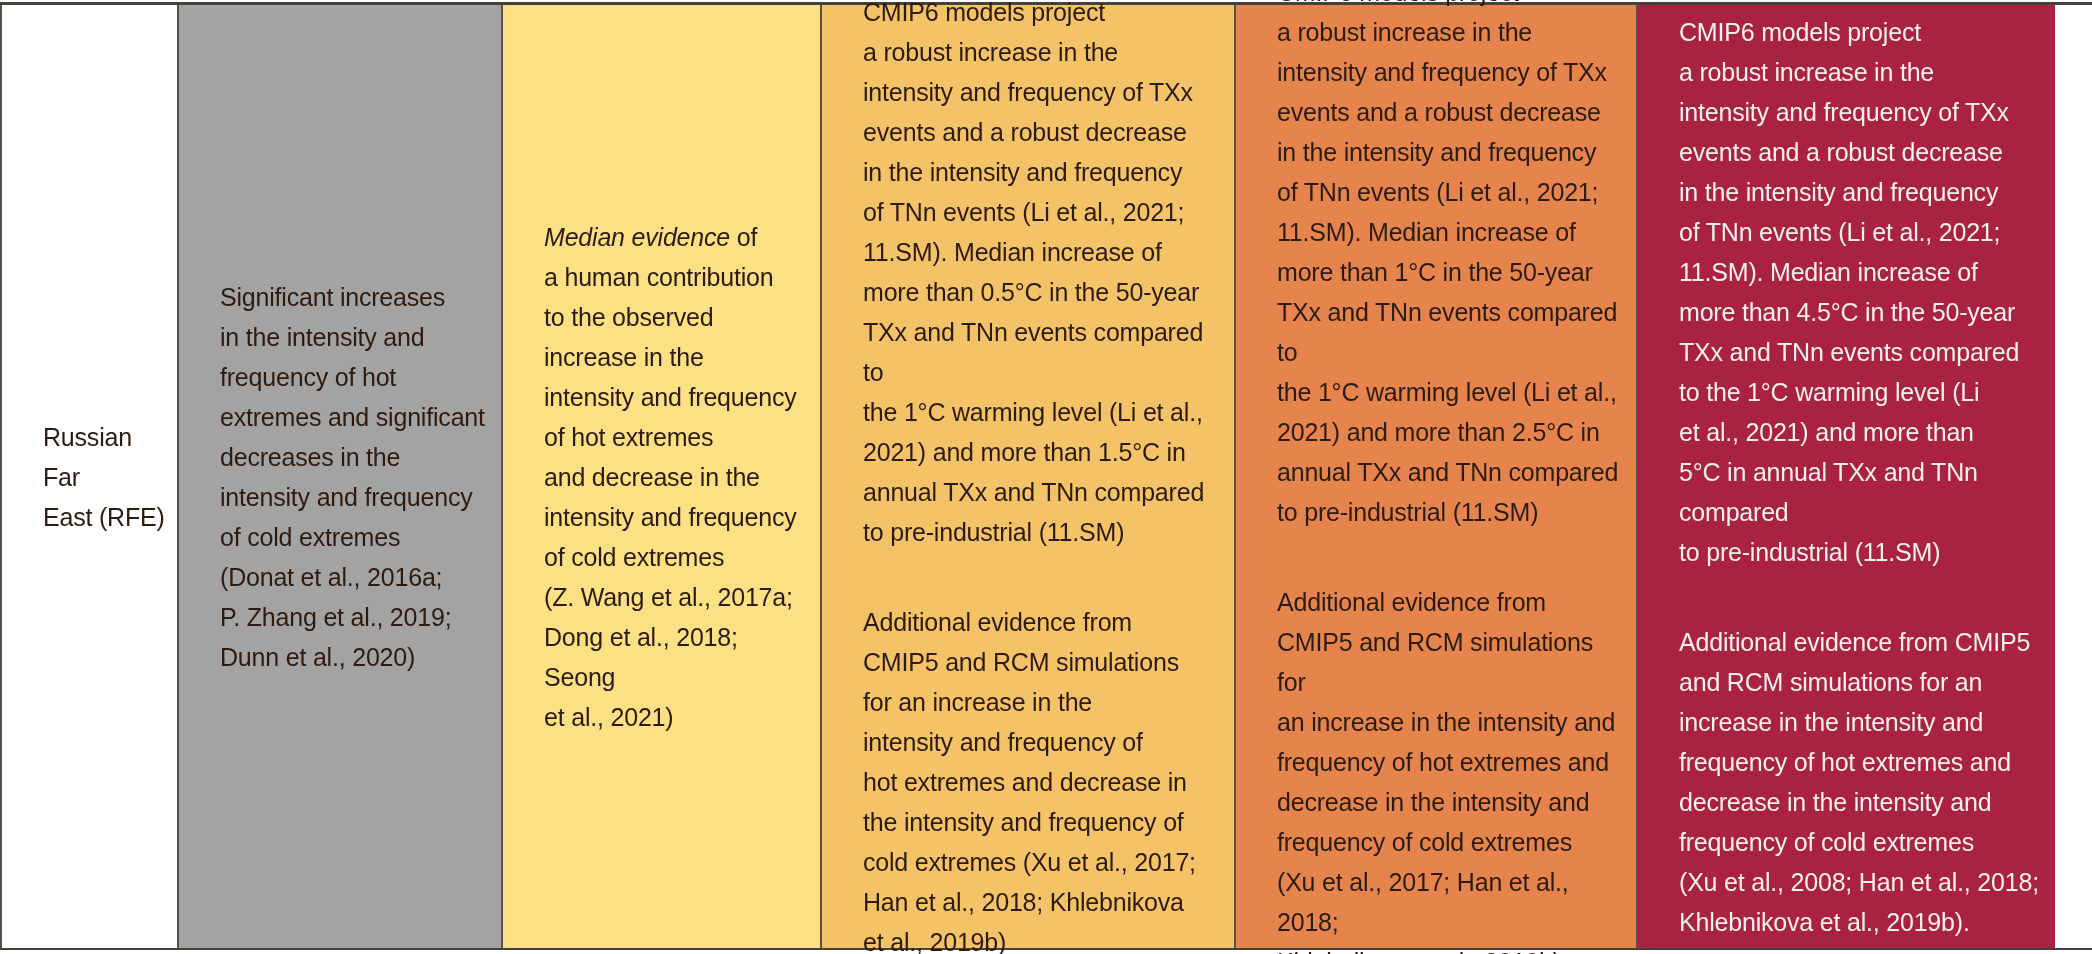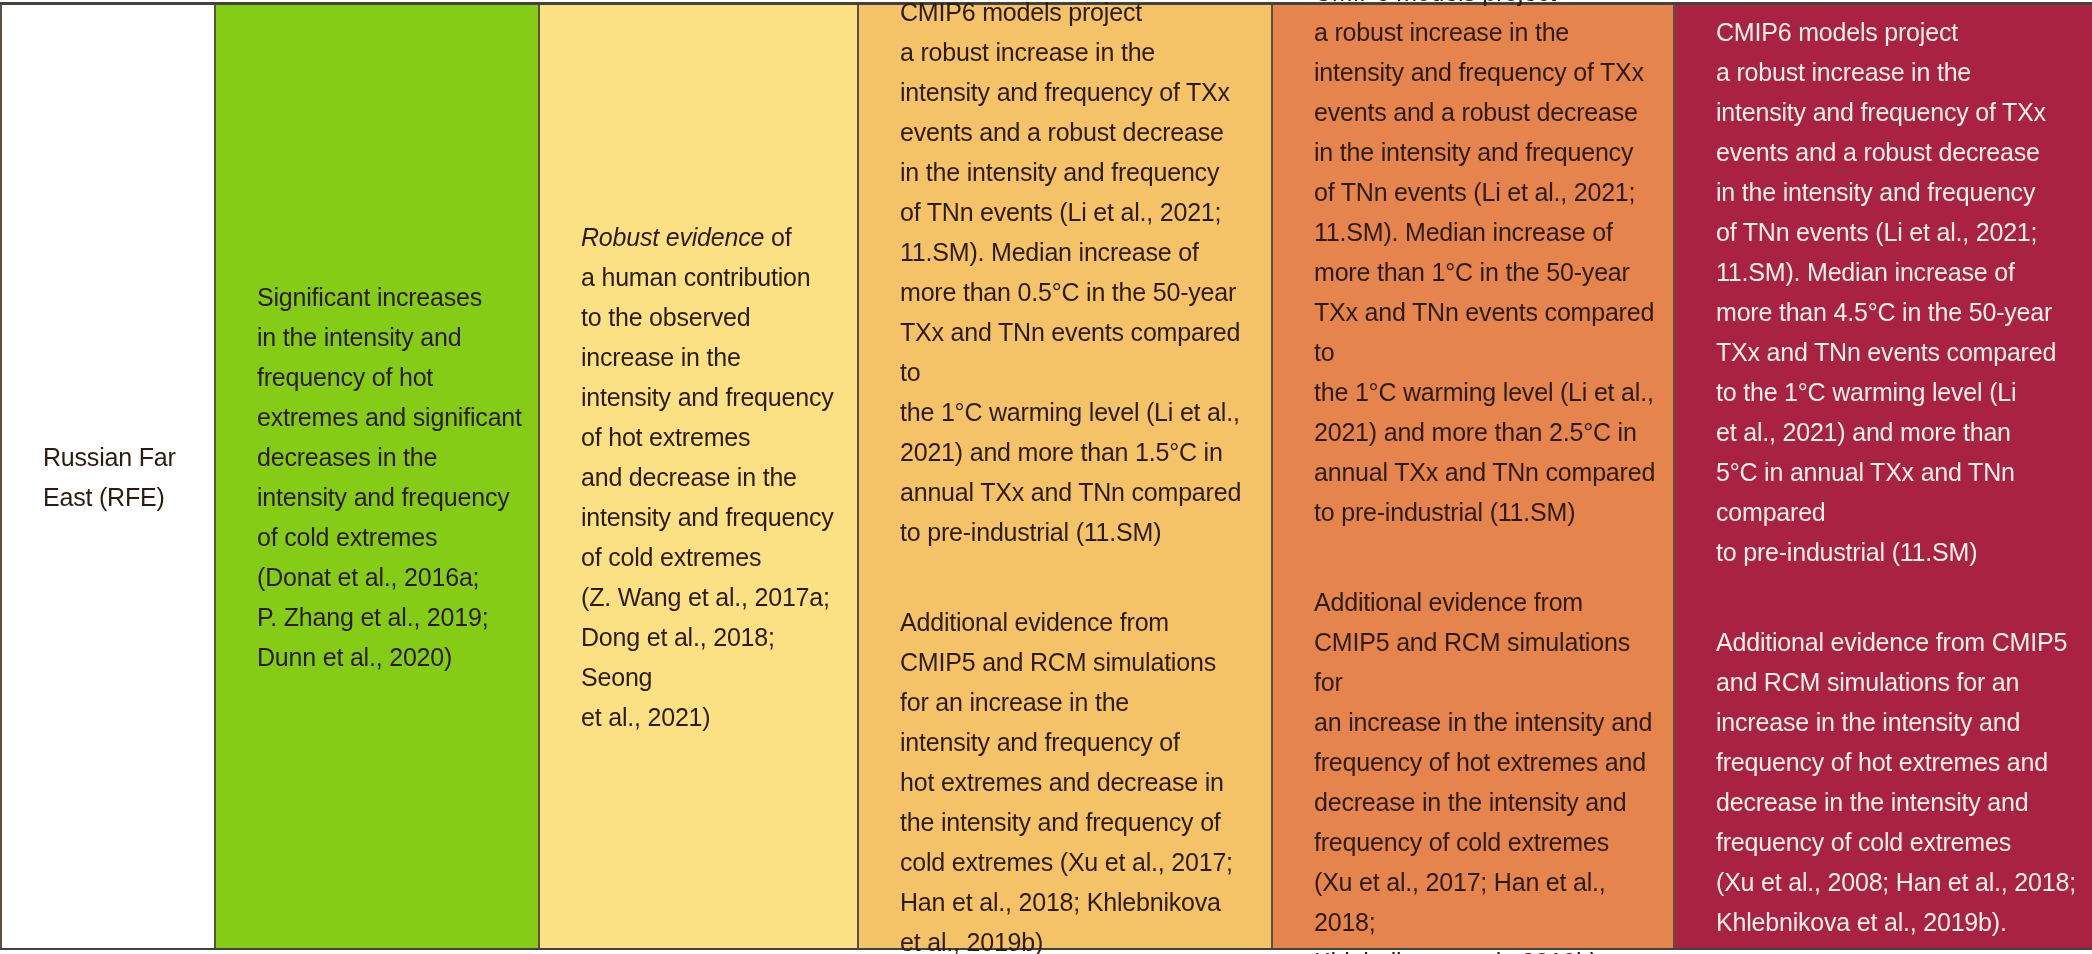--- a/index.html
+++ b/index.html
@@ -40,22 +40,22 @@
     letter-spacing: -0.2px;
     color: #2d1b10;
     padding: 0 10px 0 24px;
     width: 100%;
     box-sizing: border-box;
   }
   .txt p { margin: 0; }
   .txt p + p { margin-top: 10px; }
   .txt em { font-style: italic; }
 
-  .c-region   { width: 214px; background: #ffffff; }
-  .c-observed { width: 324px; background: #84cc16; }
+  .c-region   { width: 177px; background: #ffffff; }
+  .c-observed { width: 324px; background: #a3a3a3; }
   .c-attrib   { width: 319px; background: #fbe183; }
   .c-proj15   { width: 414px; background: #f4c367; }
   .c-proj2    { width: 402px; background: #e5854d; }
   .c-proj4    { width: 419px; background: #a92241; }
   .c-proj4 .txt { color: #f8f1ec; }
 </style>
 </head>
 <body>
 
 <div class="table-row">
@@ -72,21 +72,21 @@
 extremes and significant
 decreases in the
 intensity and frequency
 of cold extremes
 (Donat et al., 2016a;
 P. Zhang et al., 2019;
 Dunn et al., 2020)</div>
   </div>
 
   <div class="cell c-attrib">
-    <div class="txt"><em>Robust evidence</em><span> of
+    <div class="txt"><em>Median evidence</em><span> of
 a human contribution
 to the observed
 increase in the
 intensity and frequency
 of hot extremes
 and decrease in the
 intensity and frequency
 of cold extremes
 (Z. Wang et al., 2017a;
 Dong et al., 2018; Seong

